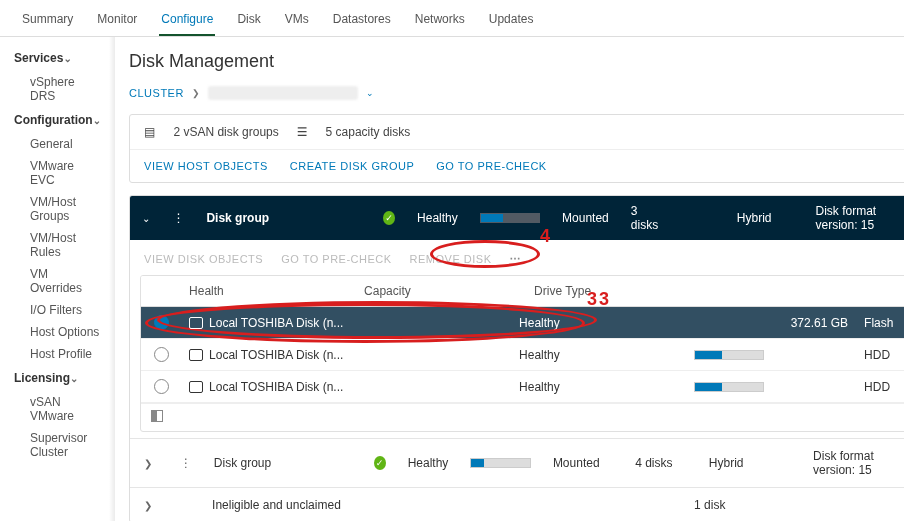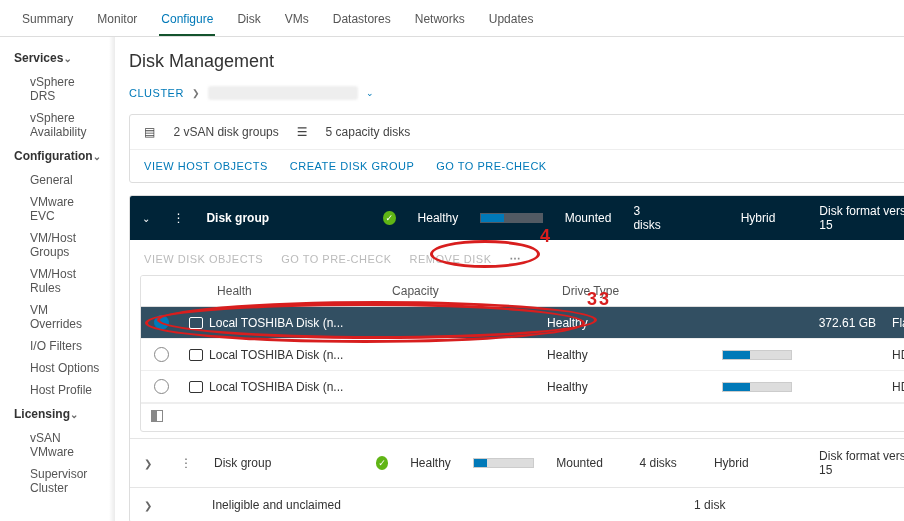--- a/index.html
+++ b/index.html
@@ -46,21 +46,21 @@
     .sub-actions { display: flex; gap: 18px; padding: 12px 14px 10px; color: #bbb; font-size: 11px; letter-spacing: 0.5px; align-items: center; position: relative; }
     .sub-actions span { cursor: pointer; }
     .ellip { color: #888; font-weight: 700; cursor: pointer; }
     
     
     .tbl { margin: 0 10px 6px; border: 1px solid #e0e0e0; border-radius: 3px; overflow: hidden; }
     .thead { display: flex; background: #fff; border-bottom: 1px solid #ddd; padding: 8px 0; color: #555; }
     .th, .td { padding: 0 8px; }
     .col-sel { width: 40px; display: flex; align-items: center; justify-content: center; }
     .col-name { width: 330px; display: flex; align-items: center; gap: 6px; }
-    .col-health { width: 175px; display: flex; align-items: center; margin-left: 28px; }
+    .col-health { width: 175px; display: flex; align-items: center; }
     .col-cap { width: 170px; display: flex; align-items: center; }
     .col-type { flex: 1; display: flex; align-items: center; }
     .trow { display: flex; padding: 8px 0; border-bottom: 1px solid #eee; align-items: center; }
     .trow.selected { background: #324f62; color: #fff; }
     .trow.selected .radio { background: #0079b8; border-color: #0079b8; }
     .radio { width: 15px; height: 15px; border: 1px solid #888; border-radius: 50%; background: #fff; }
     .disk-icon { width: 14px; height: 12px; border: 1px solid currentColor; border-radius: 2px; display: inline-block; position: relative; }
     .tfoot { padding: 6px 10px; color: #666; border-top: 1px solid #eee; }
     .colpick { width: 12px; height: 12px; border: 1px solid #888; display: inline-block; background: linear-gradient(to right, #888 50%, #fff 50%); }
     
@@ -93,21 +93,20 @@
   </div>
 
 <div class="main">
 
   <div class="sidebar" id="sidebar">
       <div class="sb-group">
         <span>Services</span>
         <span class="sb-chevron">⌄</span>
       </div>
       <div class="sb-item">vSphere DRS</div>
-      <div class="sb-item">vSphere Availability</div>
       <div class="sb-group">
         <span>Configuration</span>
         <span class="sb-chevron">⌄</span>
       </div>
       <div class="sb-item">General</div>
       <div class="sb-item">VMware EVC</div>
       <div class="sb-item">VM/Host Groups</div>
       <div class="sb-item">VM/Host Rules</div>
       <div class="sb-item">VM Overrides</div>
       <div class="sb-item">I/O Filters</div>

